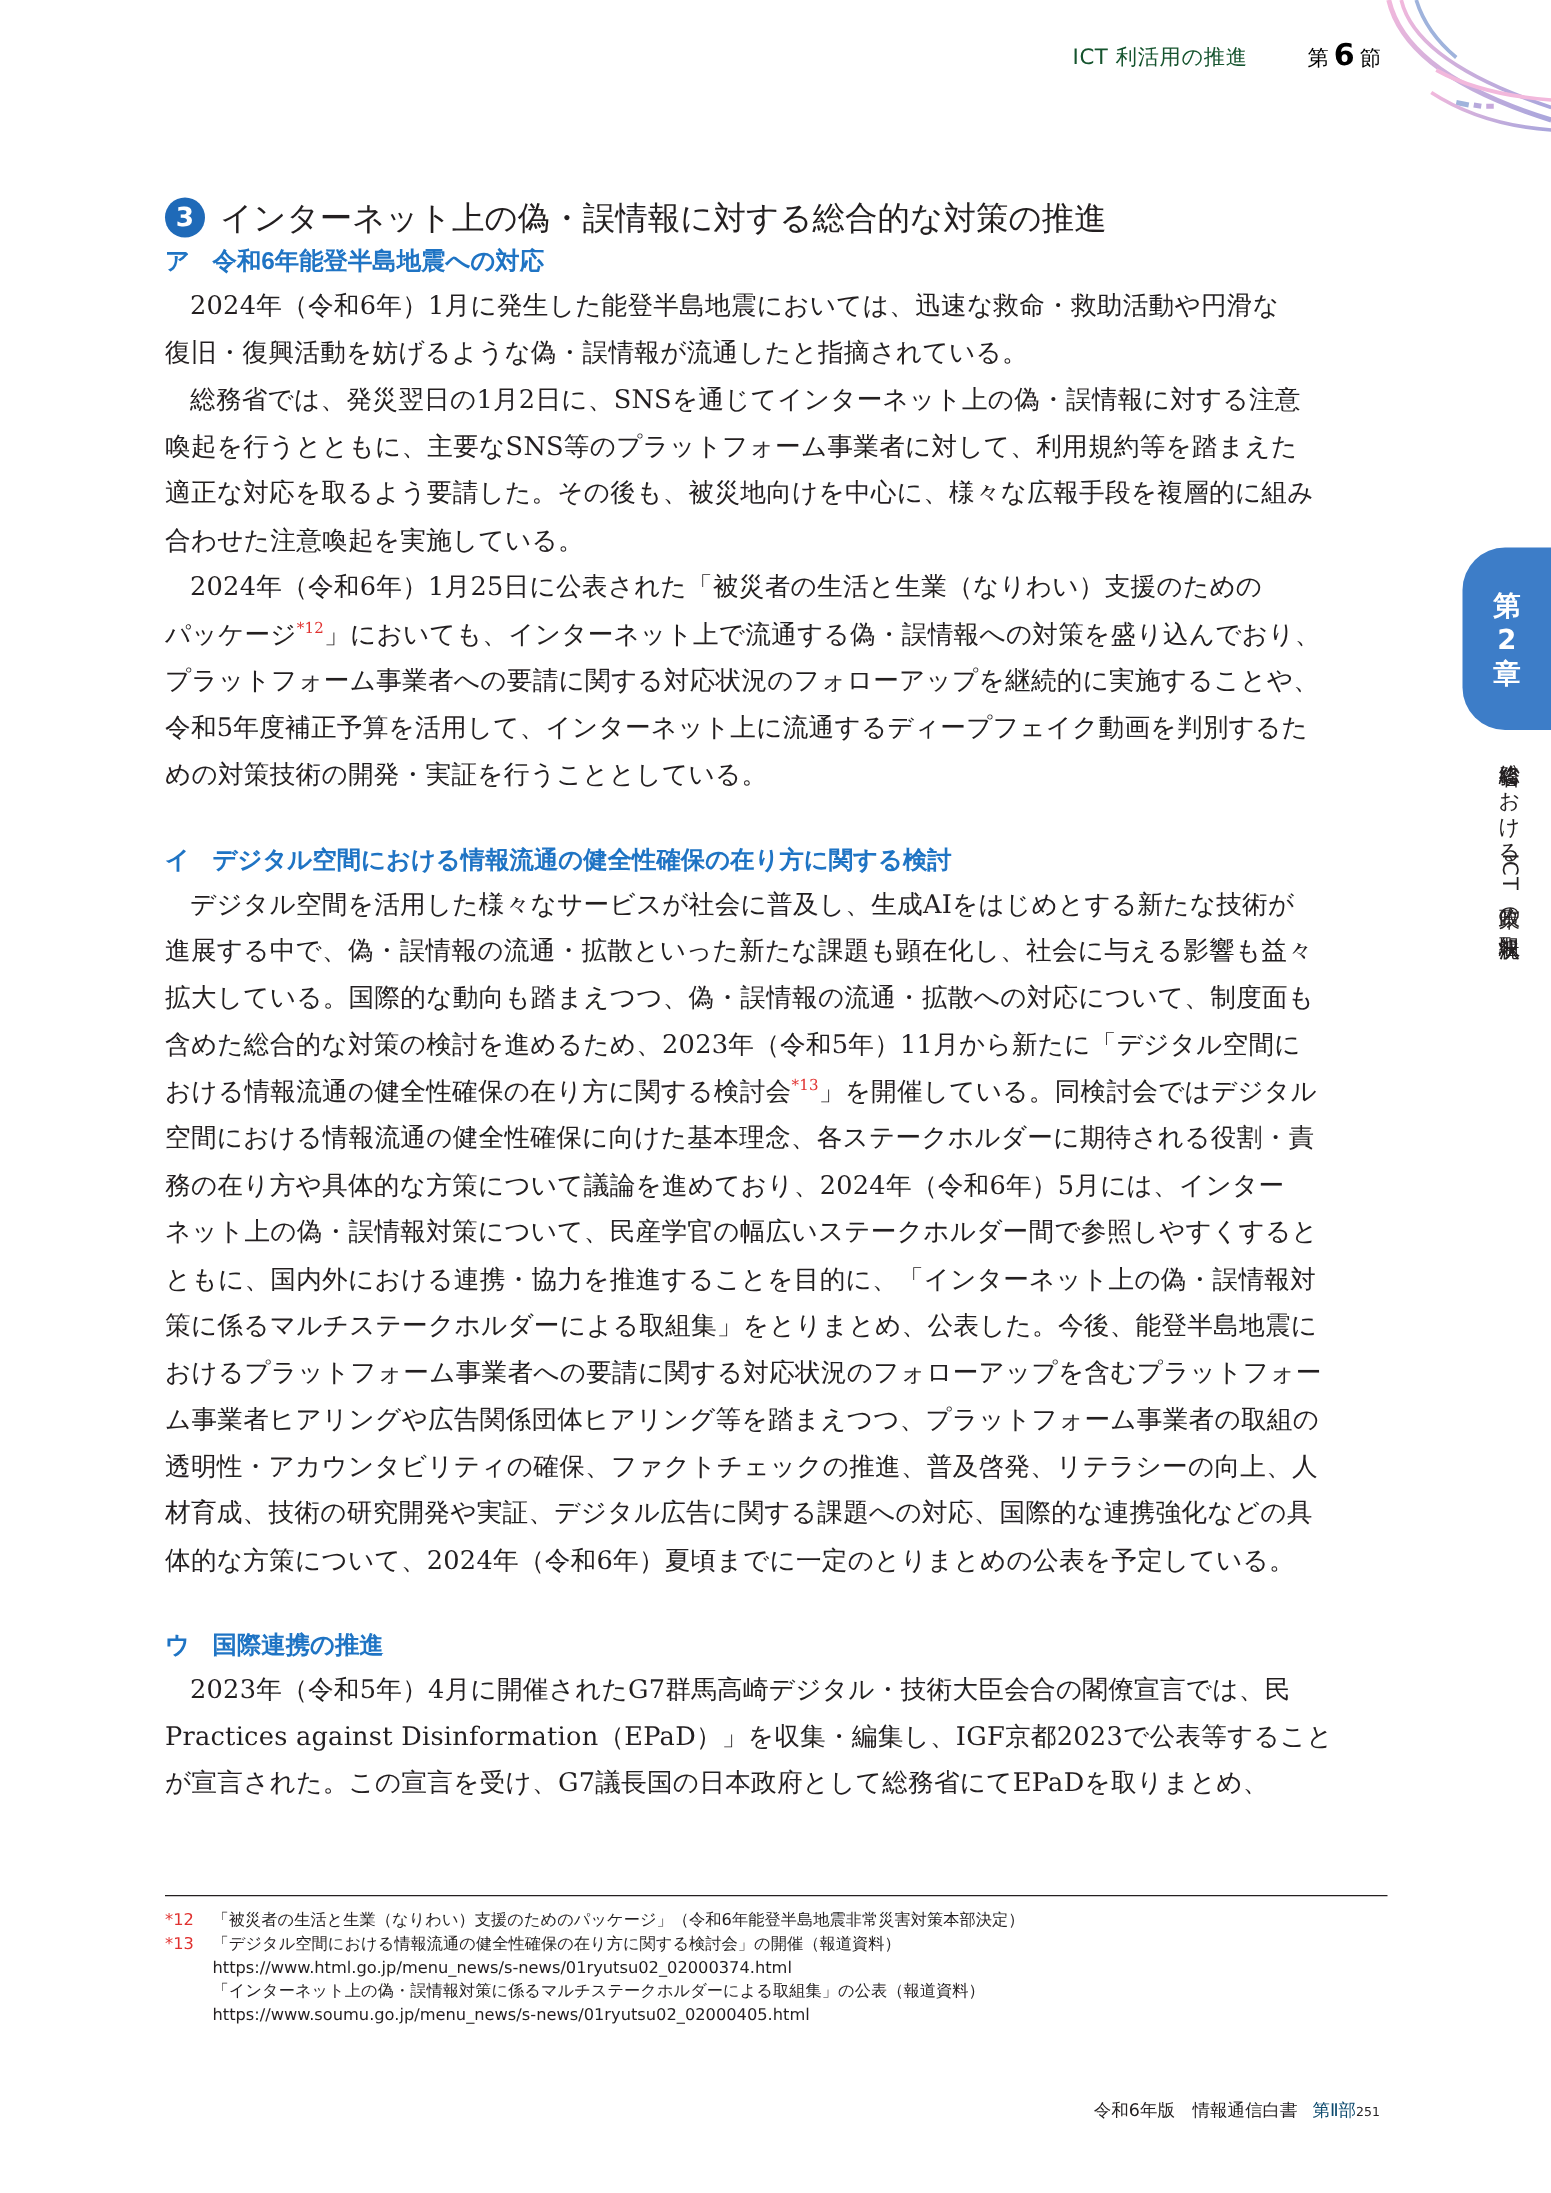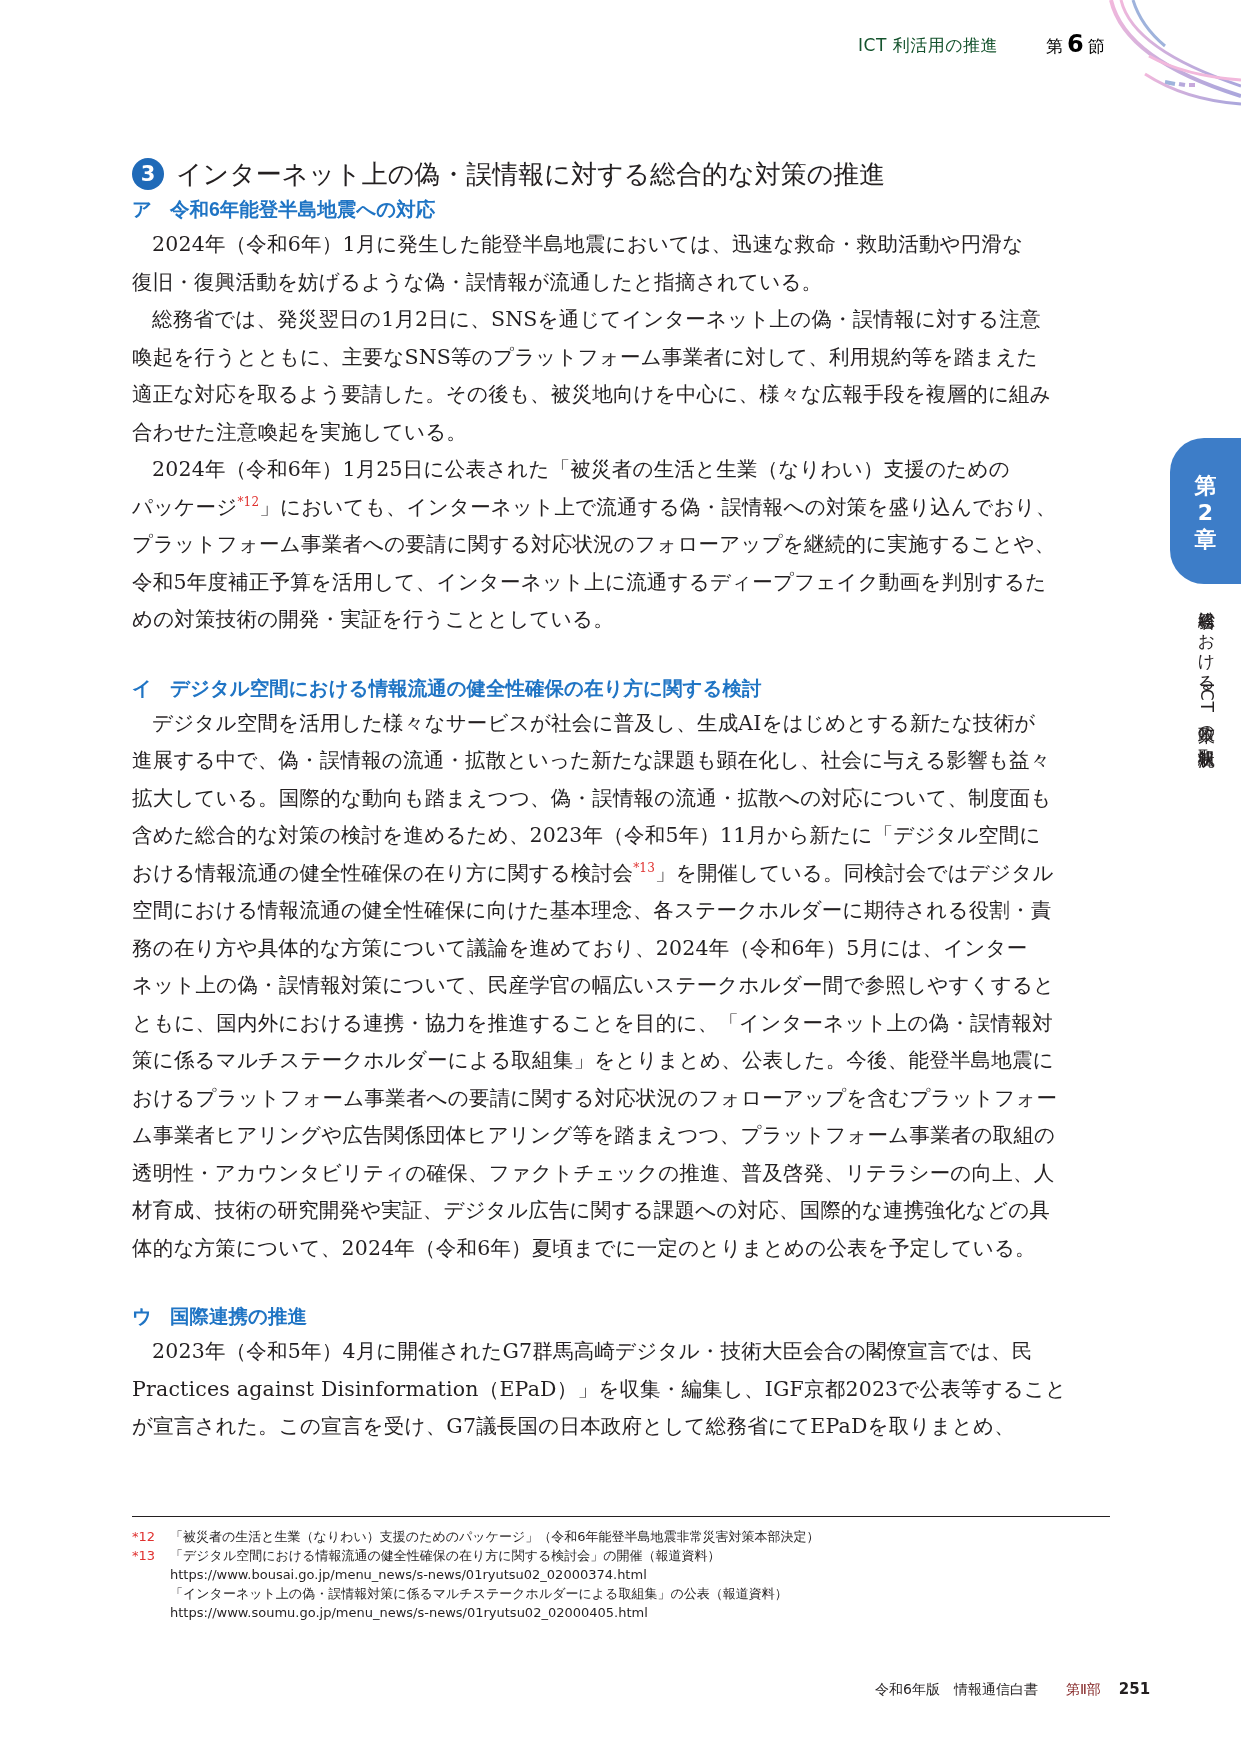--- a/index.html
+++ b/index.html
@@ -79,22 +79,22 @@
   .fn-row { display: flex; }
   .fn-mark { color: #e0312f; width: 38px; flex: none; }
   .fn-body span { display: block; }
 
   
   .footer {
     position: absolute; top: 1680px; left: 875px;
     font-family: "DejaVu Sans", "Liberation Sans", sans-serif;
     font-size: 14px; color: #231f20;
   }
-  .footer .part { color: #7f1d1d; margin-left: 28px; }
-  .footer .pg { font-weight: bold; font-size: 15px; margin-left: 18px; }
+  .footer .part { color: #0c4a6e; margin-left: 12px; }
+  .footer .pg { font-weight: normal; font-size: 10px; }
   .footer .pub { margin-left: 14px; text-align: right; }
 </style>
 </head>
 <body>
 
 <div class="running-head">ICT 利活用の推進</div>
 <div class="section-num">
   <span>第</span><span class="big">6</span><span>節</span>
 </div>
 <svg class="deco" viewBox="0 0 136 110">
@@ -184,21 +184,21 @@
   <div class="fn-row">
     <span class="fn-mark">*12</span>
     <div class="fn-body">
       <span>「被災者の生活と生業（なりわい）支援のためのパッケージ」（令和6年能登半島地震非常災害対策本部決定）</span>
     </div>
   </div>
   <div class="fn-row">
     <span class="fn-mark">*13</span>
     <div class="fn-body">
       <span>「デジタル空間における情報流通の健全性確保の在り方に関する検討会」の開催（報道資料）</span>
-      <span>https://www.bousai.go.jp/menu_news/s-news/01ryutsu02_02000374.html</span>
+      <span>https://www.html.go.jp/menu_news/s-news/01ryutsu02_02000374.html</span>
       <span>「インターネット上の偽・誤情報対策に係るマルチステークホルダーによる取組集」の公表（報道資料）</span>
       <span>https://www.soumu.go.jp/menu_news/s-news/01ryutsu02_02000405.html</span>
     </div>
   </div>
 </div>
 
 <div class="footer">
   <span>令和6年版</span><span class="pub">情報通信白書</span><span class="part">第Ⅱ部</span><span class="pg">251</span>
 </div>
 

